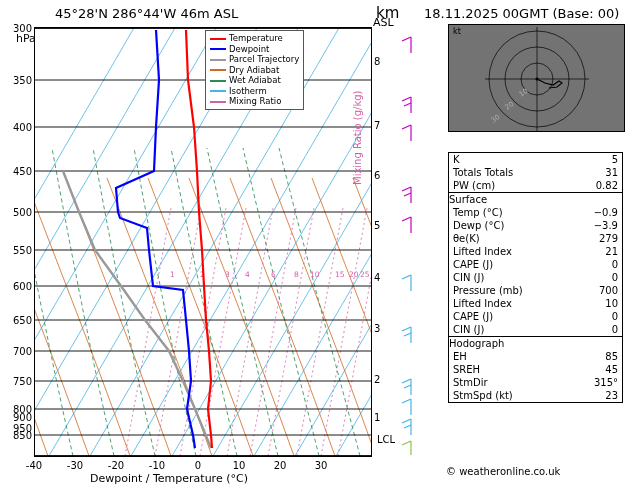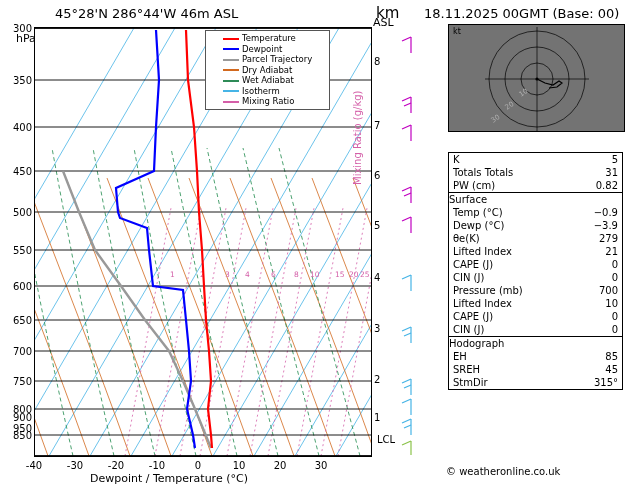--- a/index.html
+++ b/index.html
@@ -17,21 +17,21 @@
   .plot svg{position:absolute;left:0;top:0;}
 
   .ytick{position:absolute;left:0;width:32px;text-align:right;font-size:10px;color:#000;}
   .xtick{position:absolute;top:460px;font-size:10px;color:#000;text-align:center;width:40px;}
   .ktick{position:absolute;left:374px;font-size:10px;color:#000;}
   #xaxis-title{position:absolute;left:90px;top:472px;font-size:11px;color:#000;}
   #mixing-title{position:absolute;left:352px;top:185px;font-size:10px;color:#d45fa8;transform:rotate(-90deg);transform-origin:left top;white-space:nowrap;}
   #lcl-label{position:absolute;left:377px;top:434px;font-size:10px;color:#000;}
 
   
-  #legend{position:absolute;left:205px;top:30px;background:#fff;border:1px solid #555;padding:2px 17px;font-size:8.5px;line-height:10.5px;}
+  #legend{position:absolute;left:205px;top:30px;background:#fff;border:1px solid #555;padding:2px 4px;font-size:8.5px;line-height:10.5px;}
   #legend div{white-space:nowrap;}
   #legend i{display:inline-block;width:16px;height:2px;vertical-align:middle;margin-right:3px;}
 
   
   #right{position:absolute;left:424px;top:0;width:205px;height:486px;}
   #date-title{position:absolute;left:0;top:6px;font-size:13px;color:#000;white-space:nowrap;}
   #hodo-box{position:absolute;left:24px;top:24px;width:175px;height:106px;border:1px solid #000;background:#737373;overflow:hidden;}
   #hodo-kt{position:absolute;left:4px;top:2px;font-size:8px;color:#000;}
 
   .tbl{position:absolute;left:24px;width:175px;border:1px solid #000;background:#fff;font-size:10px;color:#000;box-sizing:border-box;}
@@ -341,17 +341,21 @@
         <span>85</span>
       </div>
       <div class="row">
         <span>SREH</span>
         <span>45</span>
       </div>
       <div class="row">
         <span>StmDir</span>
         <span>315°</span>
       </div>
+      <div class="row">
+        <span>StmSpd (kt)</span>
+        <span>23</span>
+      </div>
     </div>
 
     <div id="credit">© weatheronline.co.uk</div>
   </div>
 </div>
 
 </body></html>

